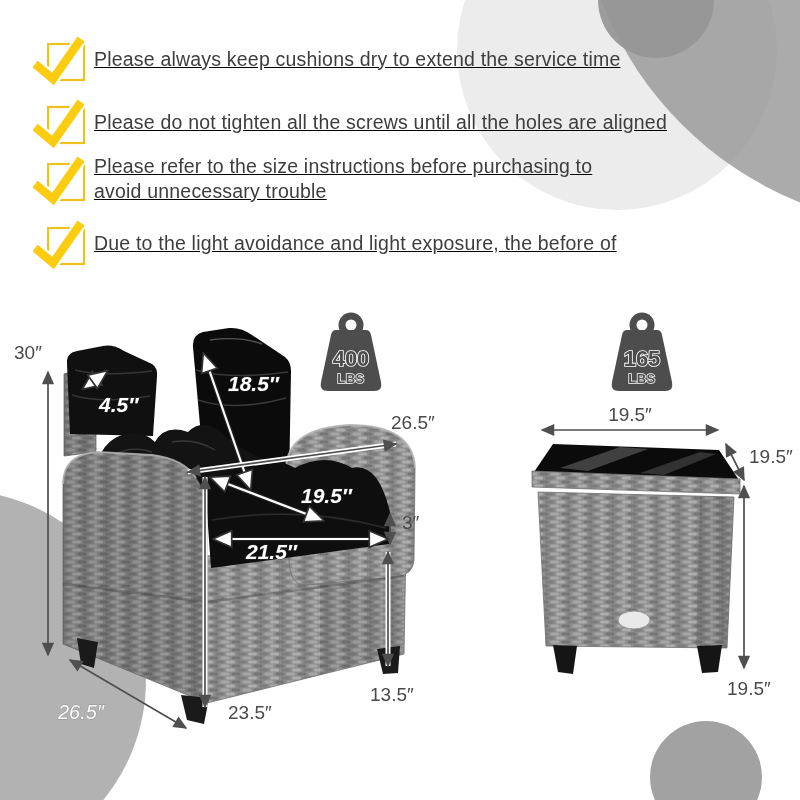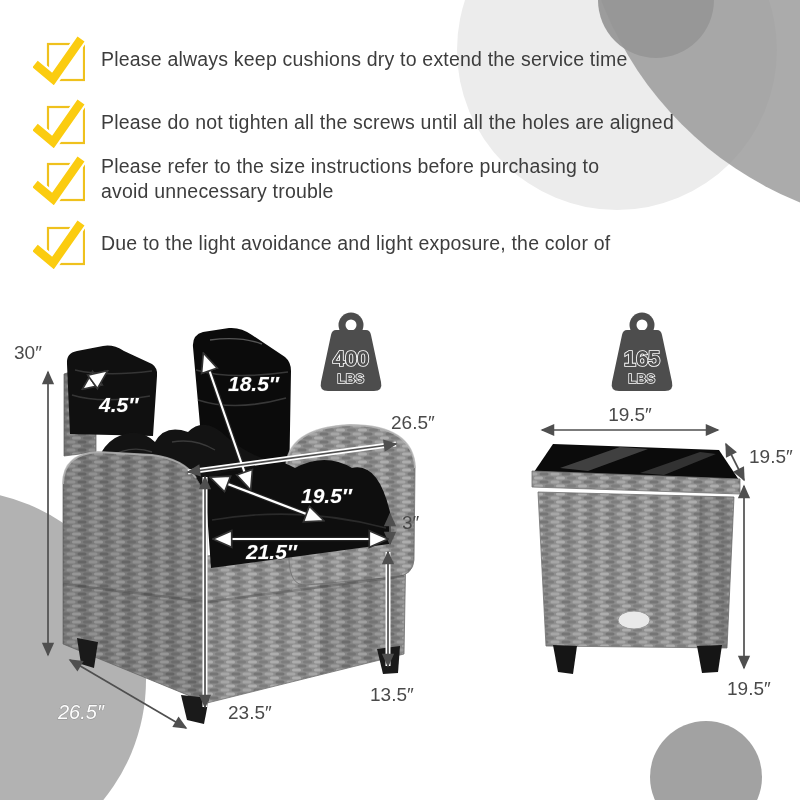--- a/index.html
+++ b/index.html
@@ -4,21 +4,21 @@
 <style>
   html,body{margin:0;padding:0;}
   #stage{position:relative;width:800px;height:800px;background:#ffffff;overflow:hidden;
          font-family:"Liberation Sans",sans-serif;}
   .circle{position:absolute;border-radius:50%;}
   #c-light{left:457px;top:-110px;width:320px;height:320px;background:#ececec;}
   #c-cap{left:598px;top:-58px;width:116px;height:116px;background:#9c9c9c;}
   #c-big{left:578px;top:-480px;width:708px;height:708px;background:rgba(150,150,150,0.8);}
   #c-bl{left:-234px;top:490px;width:380px;height:380px;background:#b2b2b2;}
   #c-br{left:650px;top:721px;width:112px;height:112px;background:#a2a2a2;}
-  .notice{position:absolute;left:33px;display:flex;align-items:center;gap:16px;}
+  .notice{position:absolute;left:33px;display:flex;align-items:center;gap:9px;text-decoration:underline;}
   .notice .txt{font-size:19.5px;line-height:25px;color:#3d3d3d;letter-spacing:.2px;white-space:nowrap;}
   .chk{width:52px;height:52px;flex:0 0 52px;}
   #scene{position:absolute;left:0;top:0;width:800px;height:800px;}
   .dimD{font-size:19px;fill:#4a4a4a;}
   .dimW{font-style:italic;font-weight:bold;font-size:21px;fill:#ffffff;stroke:#2e2e2e;stroke-width:0.9px;paint-order:stroke;}
   .dimG{font-style:italic;font-size:20px;fill:#fdfdfd;stroke:#8f8f8f;stroke-width:0.8px;paint-order:stroke;}
   .wtT{font-weight:bold;font-size:22px;fill:#4d4d4d;stroke:#ffffff;stroke-width:1.7px;paint-order:stroke;text-anchor:middle;}
   .wtU{font-weight:bold;font-size:13px;fill:#4d4d4d;stroke:#ffffff;stroke-width:1.5px;paint-order:stroke;text-anchor:middle;letter-spacing:.5px;}
   .aD{stroke:#4f4f4f;stroke-width:1.7;fill:none;}
   .aW{stroke:#ffffff;stroke-width:2.2;fill:none;}
@@ -73,21 +73,21 @@
     </div>
   </div>
 
   <div class="notice" style="top:217px;">
     <svg class="chk" viewBox="0 0 52 52">
       <rect x="15" y="11" width="36" height="36" fill="#ffffff" stroke="#efc11d" stroke-width="2.2"></rect>
       <path d="M2,31 L20,46 L48,6" fill="none" stroke="#ffffff" stroke-width="13"></path>
       <path d="M2,31 L20,46 L48,6" fill="none" stroke="#fbcc10" stroke-width="8.5"></path>
     </svg>
     <div class="txt">
-      <div>Due to the light avoidance and light exposure, the color of</div>
+      <div>Due to the light avoidance and light exposure, the before of</div>
     </div>
   </div>
 
   <svg id="scene" viewBox="0 0 800 800">
     <defs>
       <pattern id="wk" width="22" height="8" patternUnits="userSpaceOnUse">
         <rect width="22" height="8" fill="#8e8e8e"></rect>
         <rect x="0.5" y="0.5" width="9" height="3" rx="1.5" fill="#a6a6a6"></rect>
         <rect x="11.5" y="0.5" width="9" height="3" rx="1.5" fill="#757575"></rect>
         <rect x="-5" y="4.5" width="9" height="3" rx="1.5" fill="#7d7d7d"></rect>

